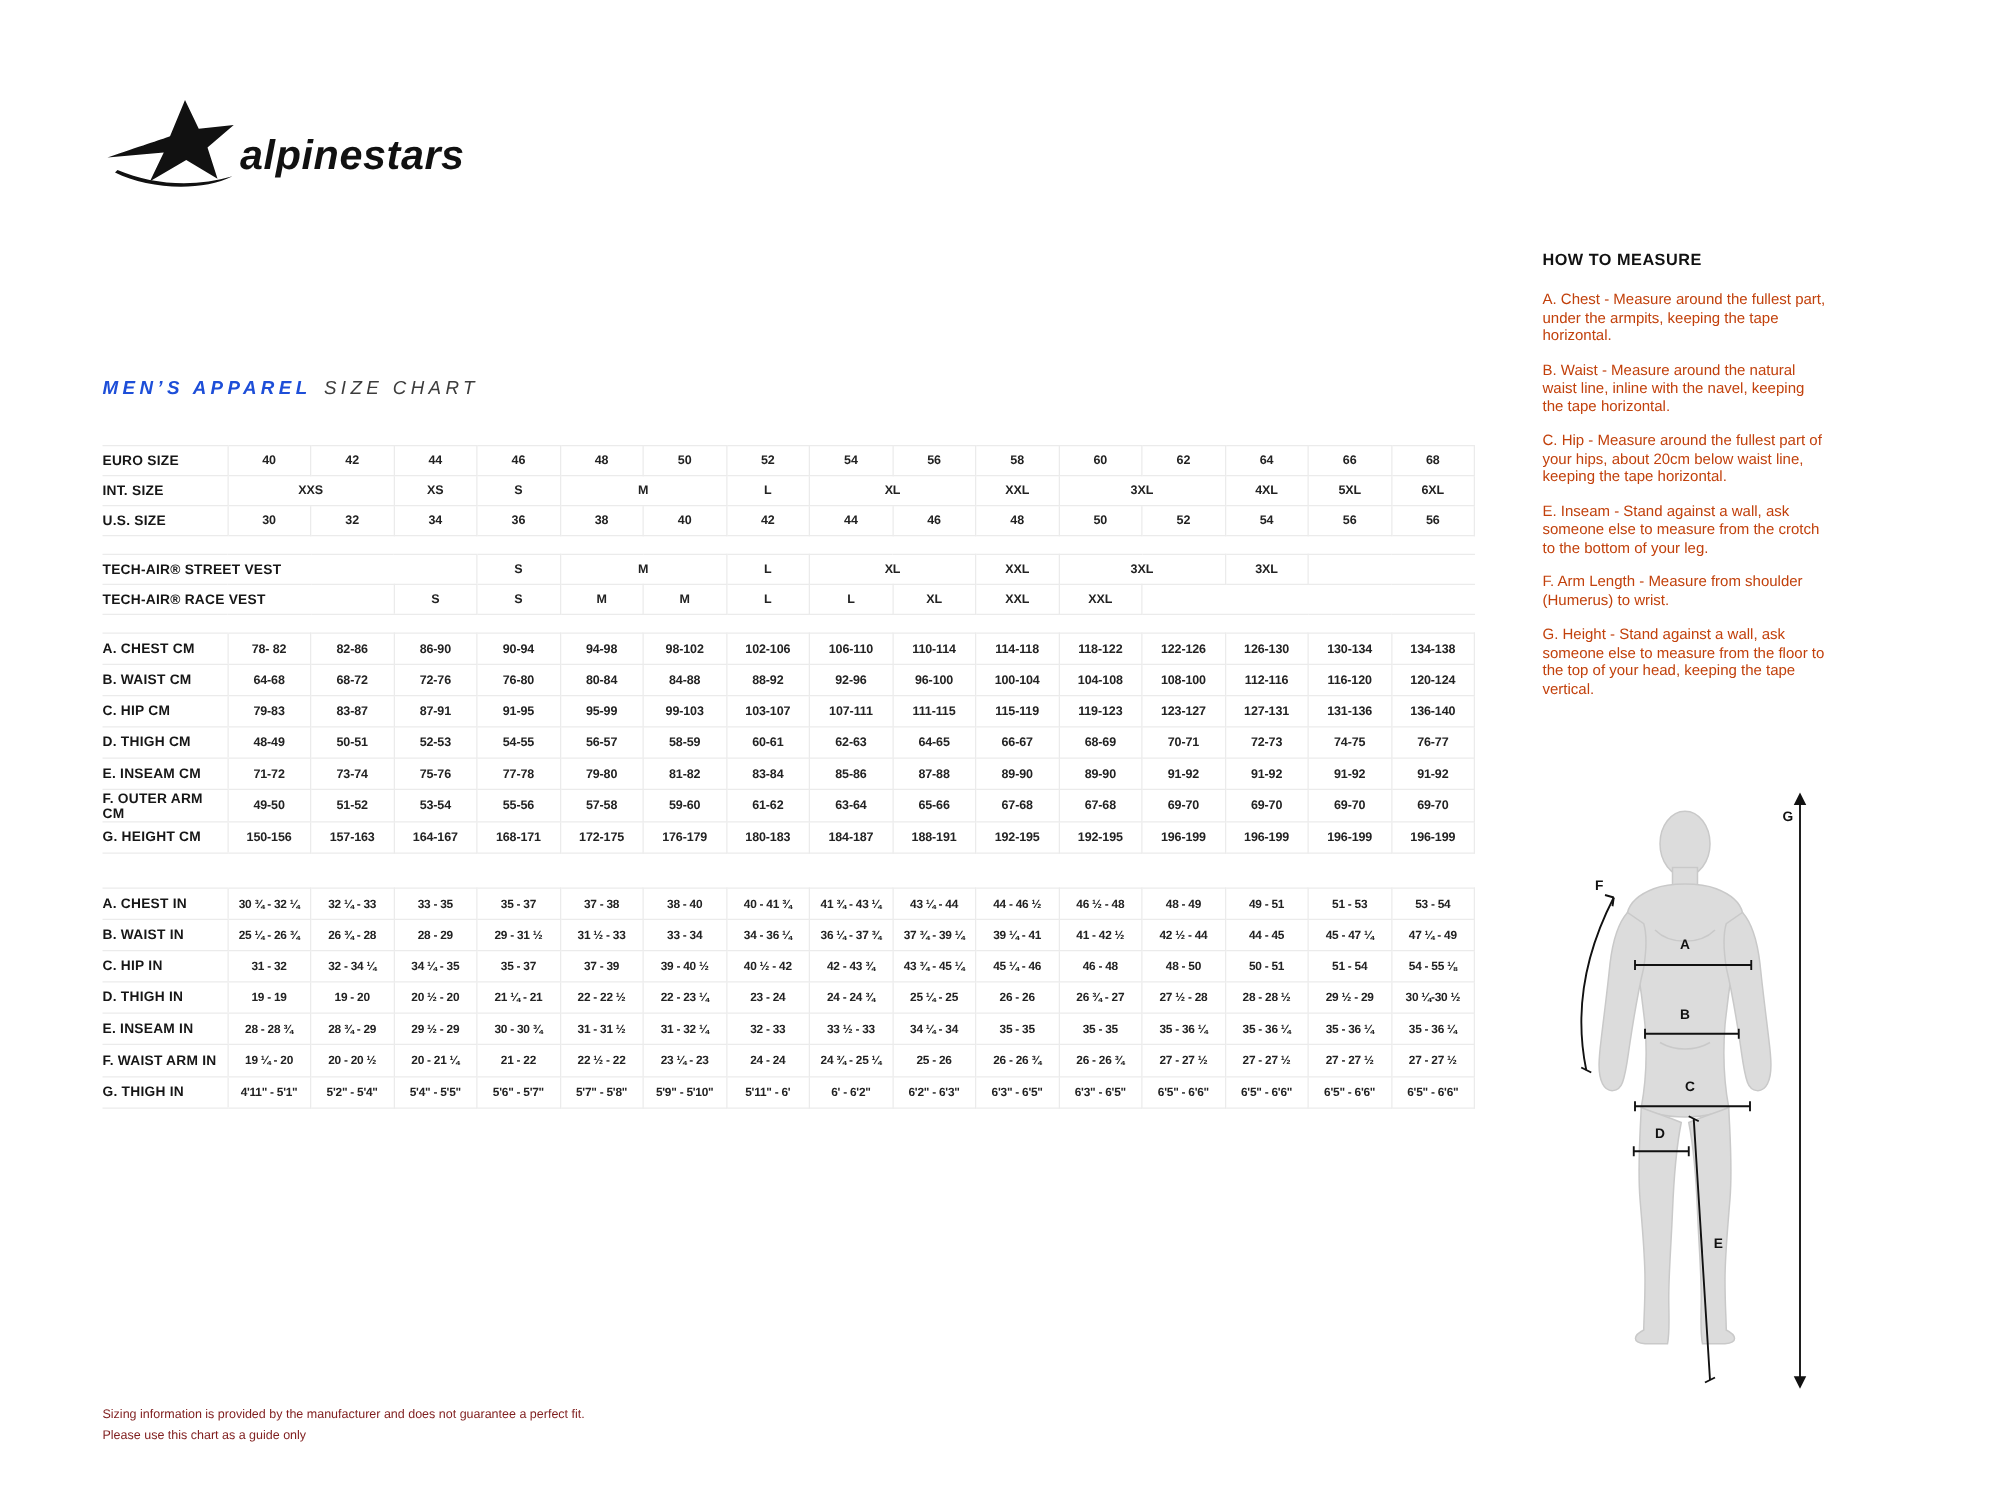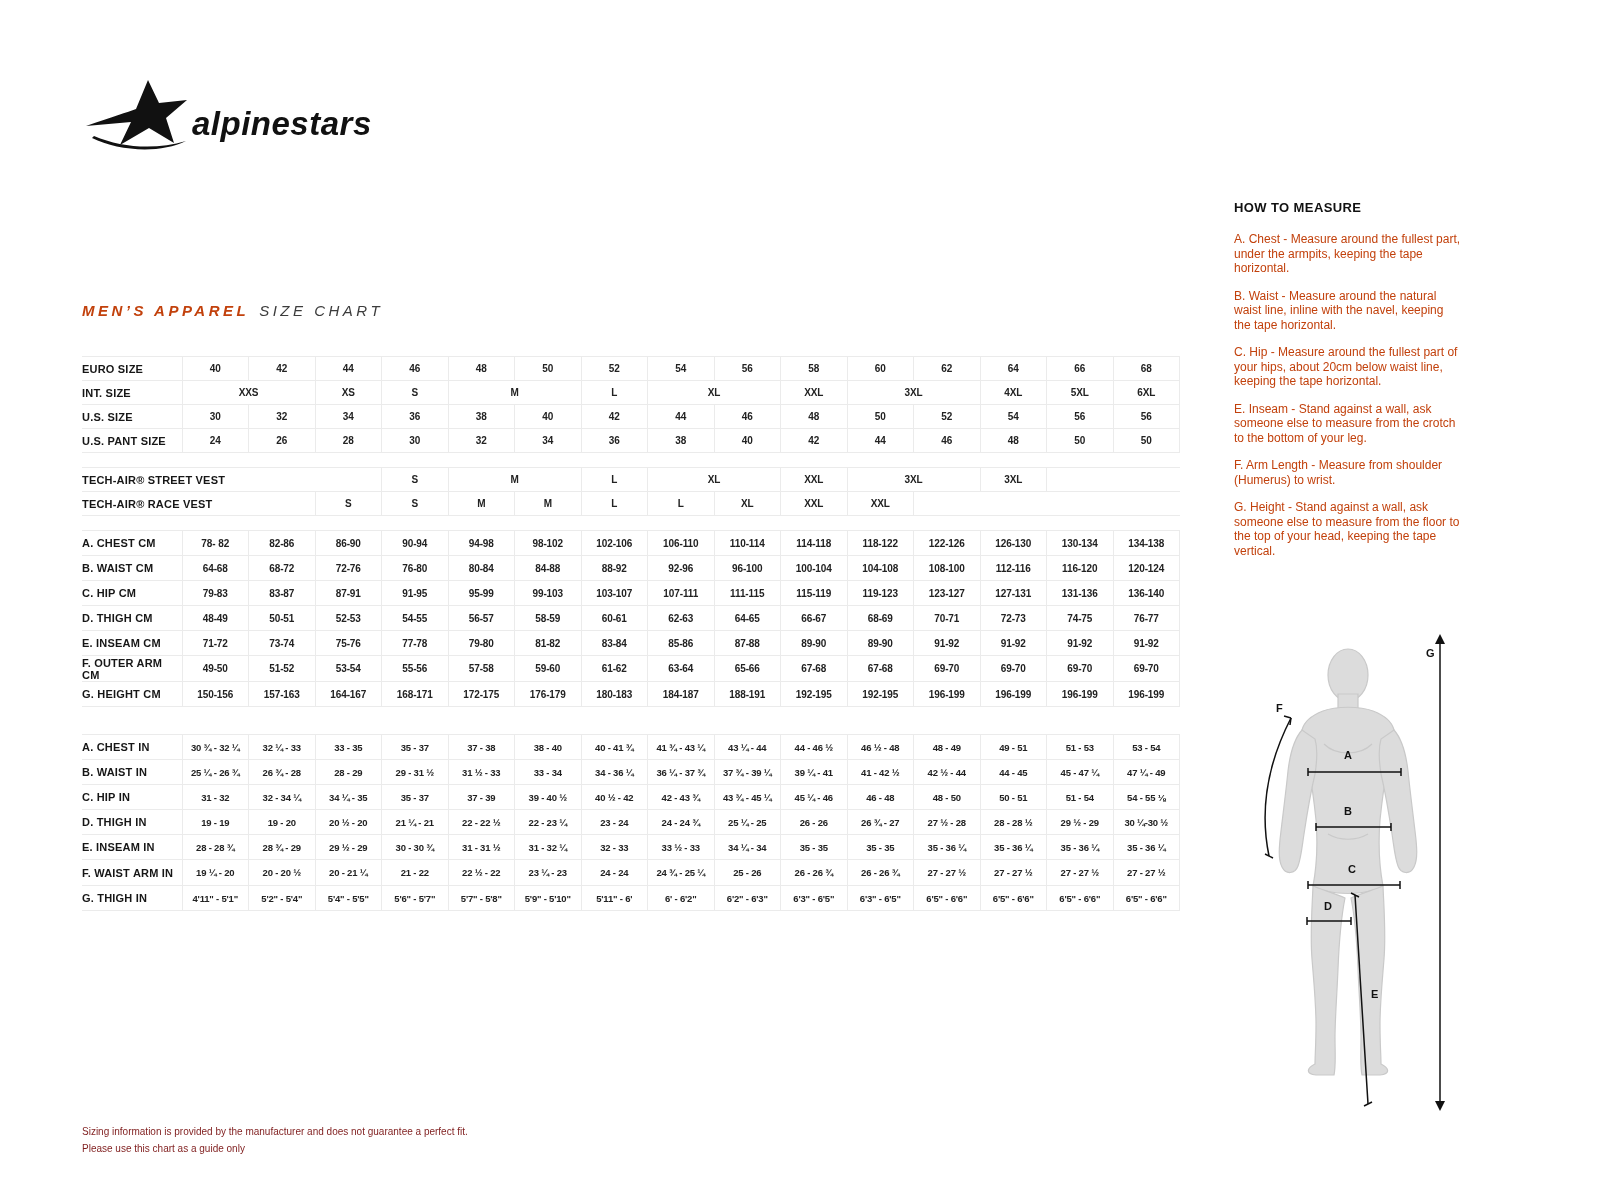--- a/index.html
+++ b/index.html
@@ -4,21 +4,21 @@
 <style>
   html,body{margin:0;padding:0;}
   body{
     width:1600px;height:1200px;background:#ffffff;position:relative;overflow:hidden;
     font-family:"Liberation Sans", sans-serif;color:#1a1a1a;
   }
   
   .logo{position:absolute;left:84px;top:72px;width:300px;height:85px;}
   
   .page-title{position:absolute;left:82px;top:302px;font-style:italic;font-size:15px;letter-spacing:3.5px;white-space:nowrap;}
-  .page-title .main{font-weight:700;color:#c2410c;}
+  .page-title .main{font-weight:700;color:#1d4ed8;}
   .page-title .sub{font-weight:400;color:#3c3c3c;margin-left:10px;}
   
   .size-table{position:absolute;left:82px;top:356px;border-collapse:collapse;table-layout:fixed;width:1098px;}
   .size-table th,.size-table td{padding:0;margin:0;vertical-align:middle;}
   .size-table th{
     text-align:left;font-size:11px;font-weight:700;letter-spacing:0.2px;line-height:12px;
     border-top:1px solid #ebebeb;border-bottom:1px solid #ebebeb;color:#161616;
   }
   .size-table th.nowrap{white-space:nowrap;overflow:visible;}
   .size-table td.cell{
@@ -105,38 +105,20 @@
         <td class="cell">42</td>
         <td class="cell">44</td>
         <td class="cell">46</td>
         <td class="cell">48</td>
         <td class="cell">50</td>
         <td class="cell">52</td>
         <td class="cell">54</td>
         <td class="cell">56</td>
         <td class="cell">56</td>
       </tr>
-      <tr class="hdr">
-        <th>U.S. PANT SIZE</th>
-        <td class="cell">24</td>
-        <td class="cell">26</td>
-        <td class="cell">28</td>
-        <td class="cell">30</td>
-        <td class="cell">32</td>
-        <td class="cell">34</td>
-        <td class="cell">36</td>
-        <td class="cell">38</td>
-        <td class="cell">40</td>
-        <td class="cell">42</td>
-        <td class="cell">44</td>
-        <td class="cell">46</td>
-        <td class="cell">48</td>
-        <td class="cell">50</td>
-        <td class="cell">50</td>
-      </tr>
       <tr class="gap">
         <td colspan="16" style="height: 14px;"></td>
       </tr>
       <tr class="hdr">
         <th class="nowrap">TECH-AIR® STREET VEST</th>
         <td colspan="3" class="blank"></td>
         <td class="cell">S</td>
         <td colspan="2" class="cell">M</td>
         <td class="cell">L</td>
         <td colspan="2" class="cell">XL</td>

